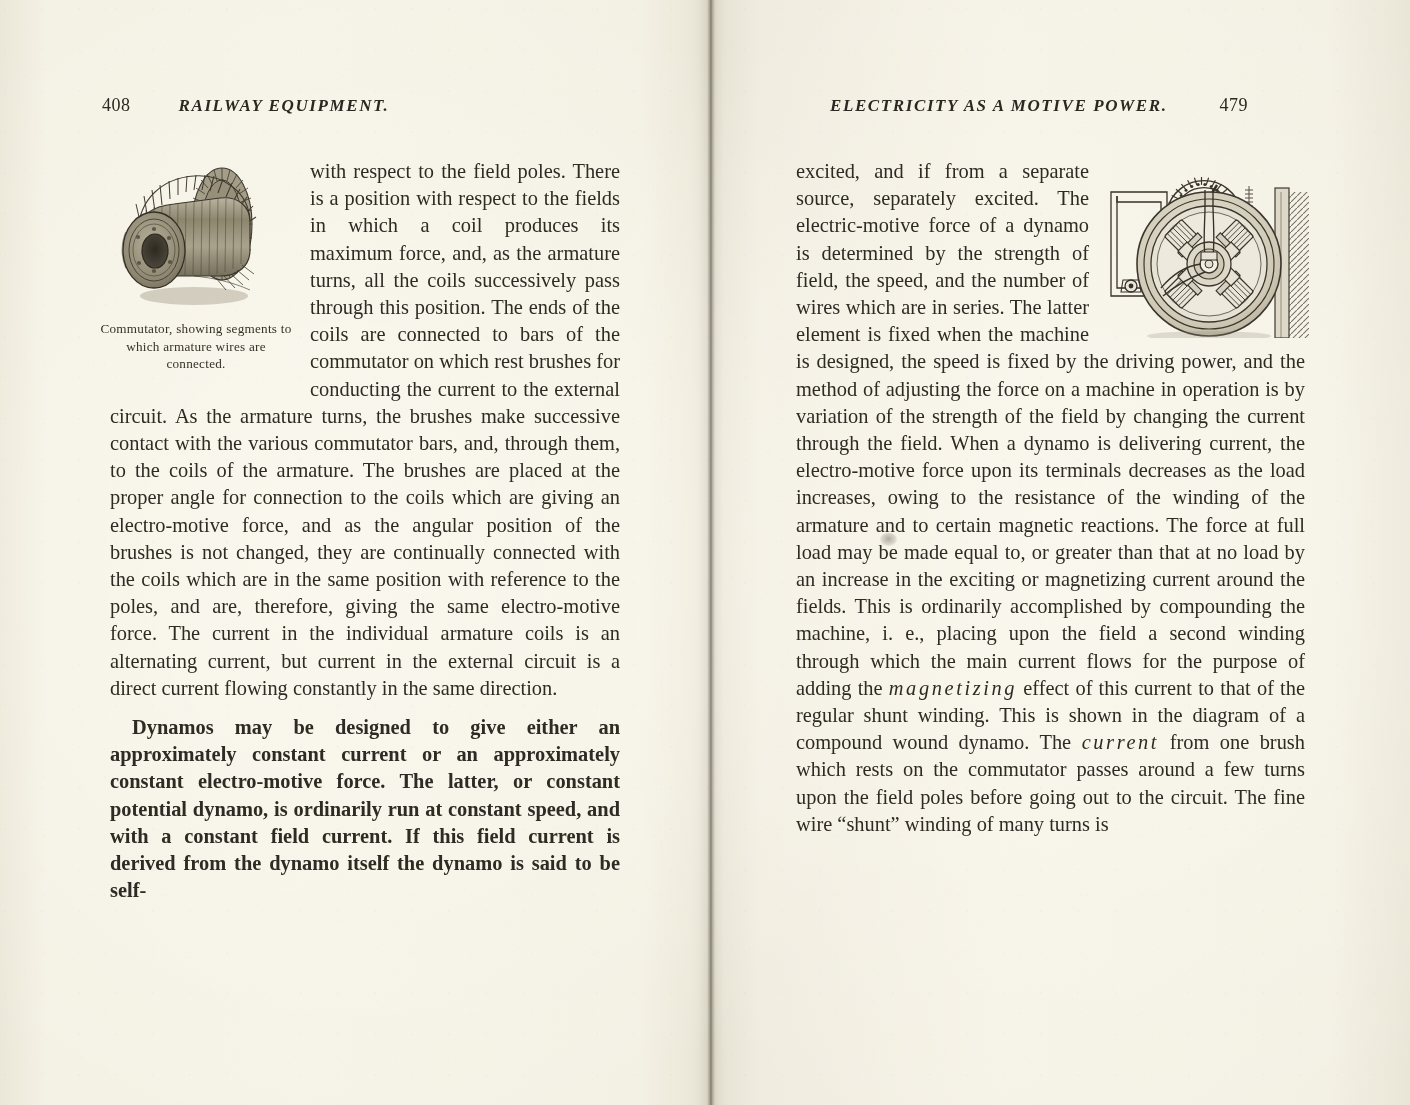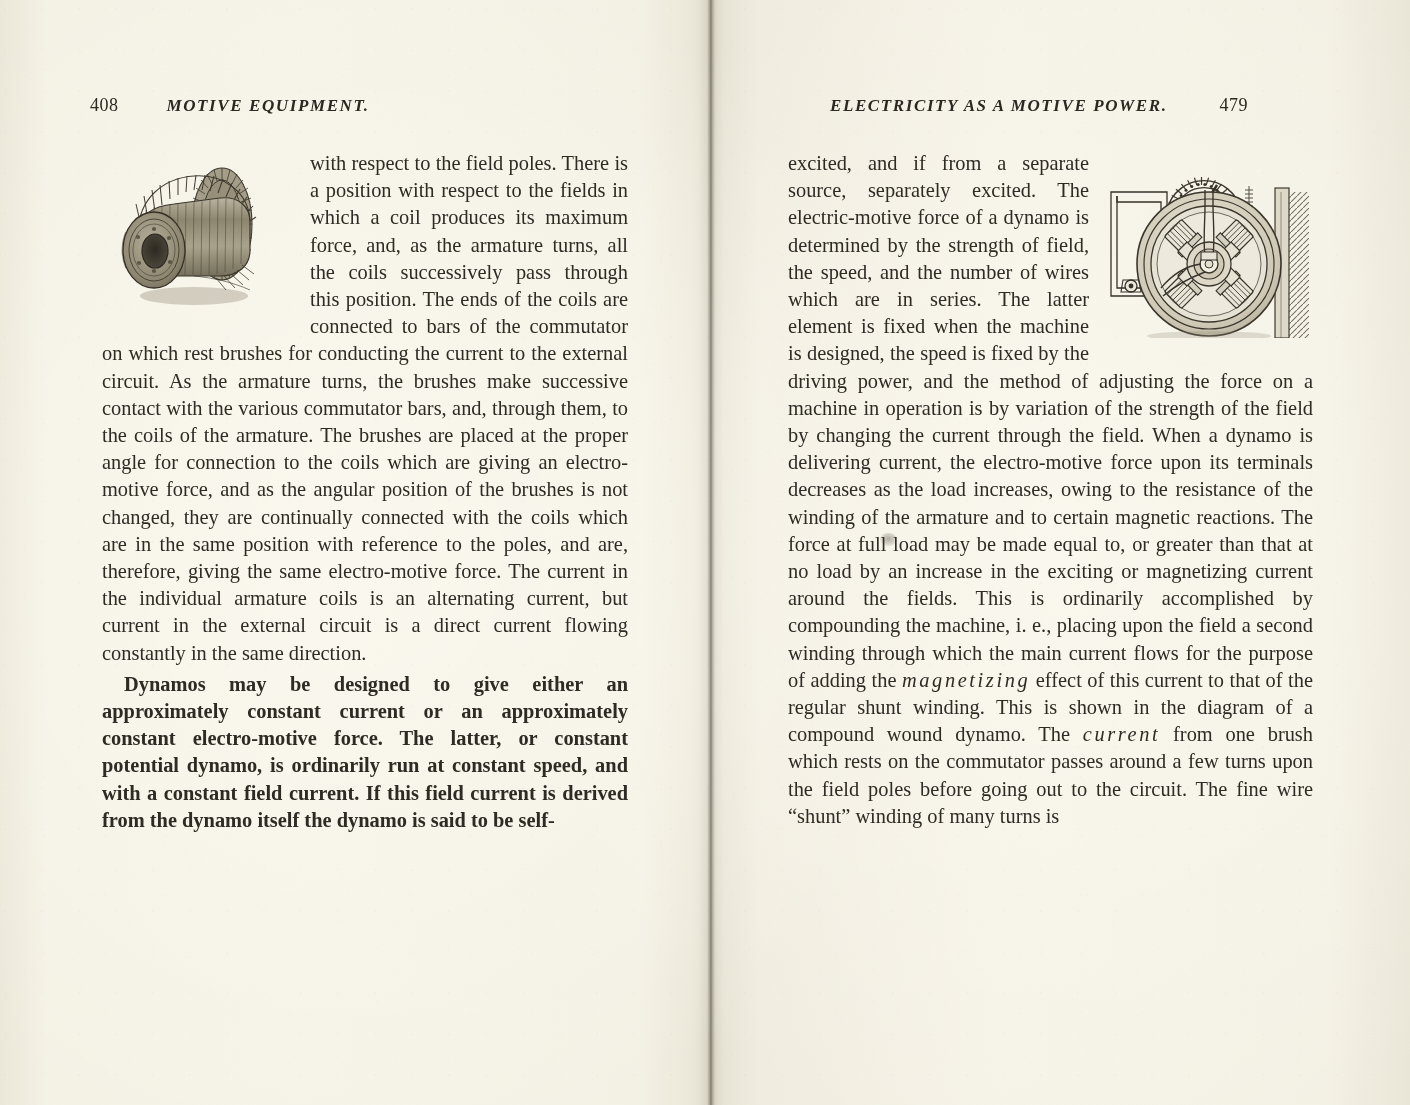--- a/index.html
+++ b/index.html
@@ -77,21 +77,21 @@
 
   .running-head {
     position: absolute;
     top: 95px;
     height: 24px;
     display: flex;
     align-items: baseline;
     font-size: 17.5px;
     color: #2b2822;
   }
-  .rh-left  { left: 90px;  width: 545px; }
+  .rh-left  { left: 102px;  width: 545px; }
   .rh-right { left: 160px; width: 540px; }
 
   .folio {
     font-family: "Liberation Serif", "DejaVu Serif", serif;
     font-size: 18px;
     letter-spacing: 0.5px;
     color: #2b2822;
   }
   .head-title {
     font-style: italic;
@@ -109,21 +109,21 @@
     font-size: 20.4px;
     line-height: 27.2px;
     color: #2e2b25;
     text-align: justify;
     text-justify: inter-word;
     hyphens: none;
   }
   .col-left  { left: 98px;  top: 146px; width: 534px; }
   .col-right { left: 784px; top: 146px; width: 533px; }
 
-  .col p { margin: 4px; }
+  .col p { margin: 12px; }
   .col p.indent { text-indent: 22px; font-weight: bold; }
 
   
   .figure-left {
     float: left;
     width: 196px;
     margin: 18px 16px 4px 0px;
     shape-outside: margin-box;
   }
   .figure-right {
@@ -168,21 +168,21 @@
 <body>
 
 <div class="spread">
   <div class="paper-tint"></div>
   <div class="grain"></div>
 
   <div class="page page-left">
 
     <div class="running-head rh-left">
       <span class="folio">408</span>
-      <span class="head-title">MOTIVE EQUIPMENT.</span>
+      <span class="head-title">RAILWAY EQUIPMENT.</span>
     </div>
 
     <div class="col col-left">
 
       <div class="figure-left">
         <svg class="cut" width="196" height="150" viewBox="0 0 196 150">
           <defs>
             <linearGradient id="drumShade" x1="0" y1="0" x2="0" y2="1">
               <stop offset="0%" stop-color="#b9b3a0"></stop>
               <stop offset="28%" stop-color="#8d866f"></stop>
@@ -298,20 +298,21 @@
 
           <g stroke="#3b362c" stroke-width="0.9" opacity="0.85">
             <path d="M118,114 L128,126"></path>
               <path d="M126,112 L137,124"></path>
             <path d="M133,110 L145,121"></path>
               <path d="M139,106 L151,116"></path>
             <path d="M144,101 L156,110"></path>
           </g>
           <path d="M96,112 C116,114 134,118 152,126" fill="none" stroke="#3b362c" stroke-width="1" opacity="0.6"></path>
         </svg>
+        <div class="fig-caption">Commutator, showing segments to which armature wires are connected.</div>
       </div>
 
       <p>with respect to the field poles.  There is a position with respect to the fields in which a coil produces its maximum force, and, as the armature turns, all the coils successively pass through this position.  The ends of the coils are connected to bars of the commutator on which rest brushes for conducting the current to the external circuit.  As the armature turns, the brushes make successive contact with the various commutator bars, and, through them, to the coils of the armature.  The brushes are placed at the proper angle for connection to the coils which are giving an electro-motive force, and as the angular position of the brushes is not changed, they are continually connected with the coils which are in the same position with reference to the poles, and are, therefore, giving the same electro-motive force.  The current in the individual armature coils is an alternating current, but current in the external circuit is a direct current flowing constantly in the same direction.</p>
       <p class="indent">Dynamos may be designed to give either an approximately constant current or an approximately constant electro-motive force.  The latter, or constant potential dynamo, is ordinarily run at constant speed, and with a constant field current.  If this field current is derived from the dynamo itself the dynamo is said to be self-</p>
     </div>
   </div>
 
   <div class="page page-right">
 
     <div class="running-head rh-right">

